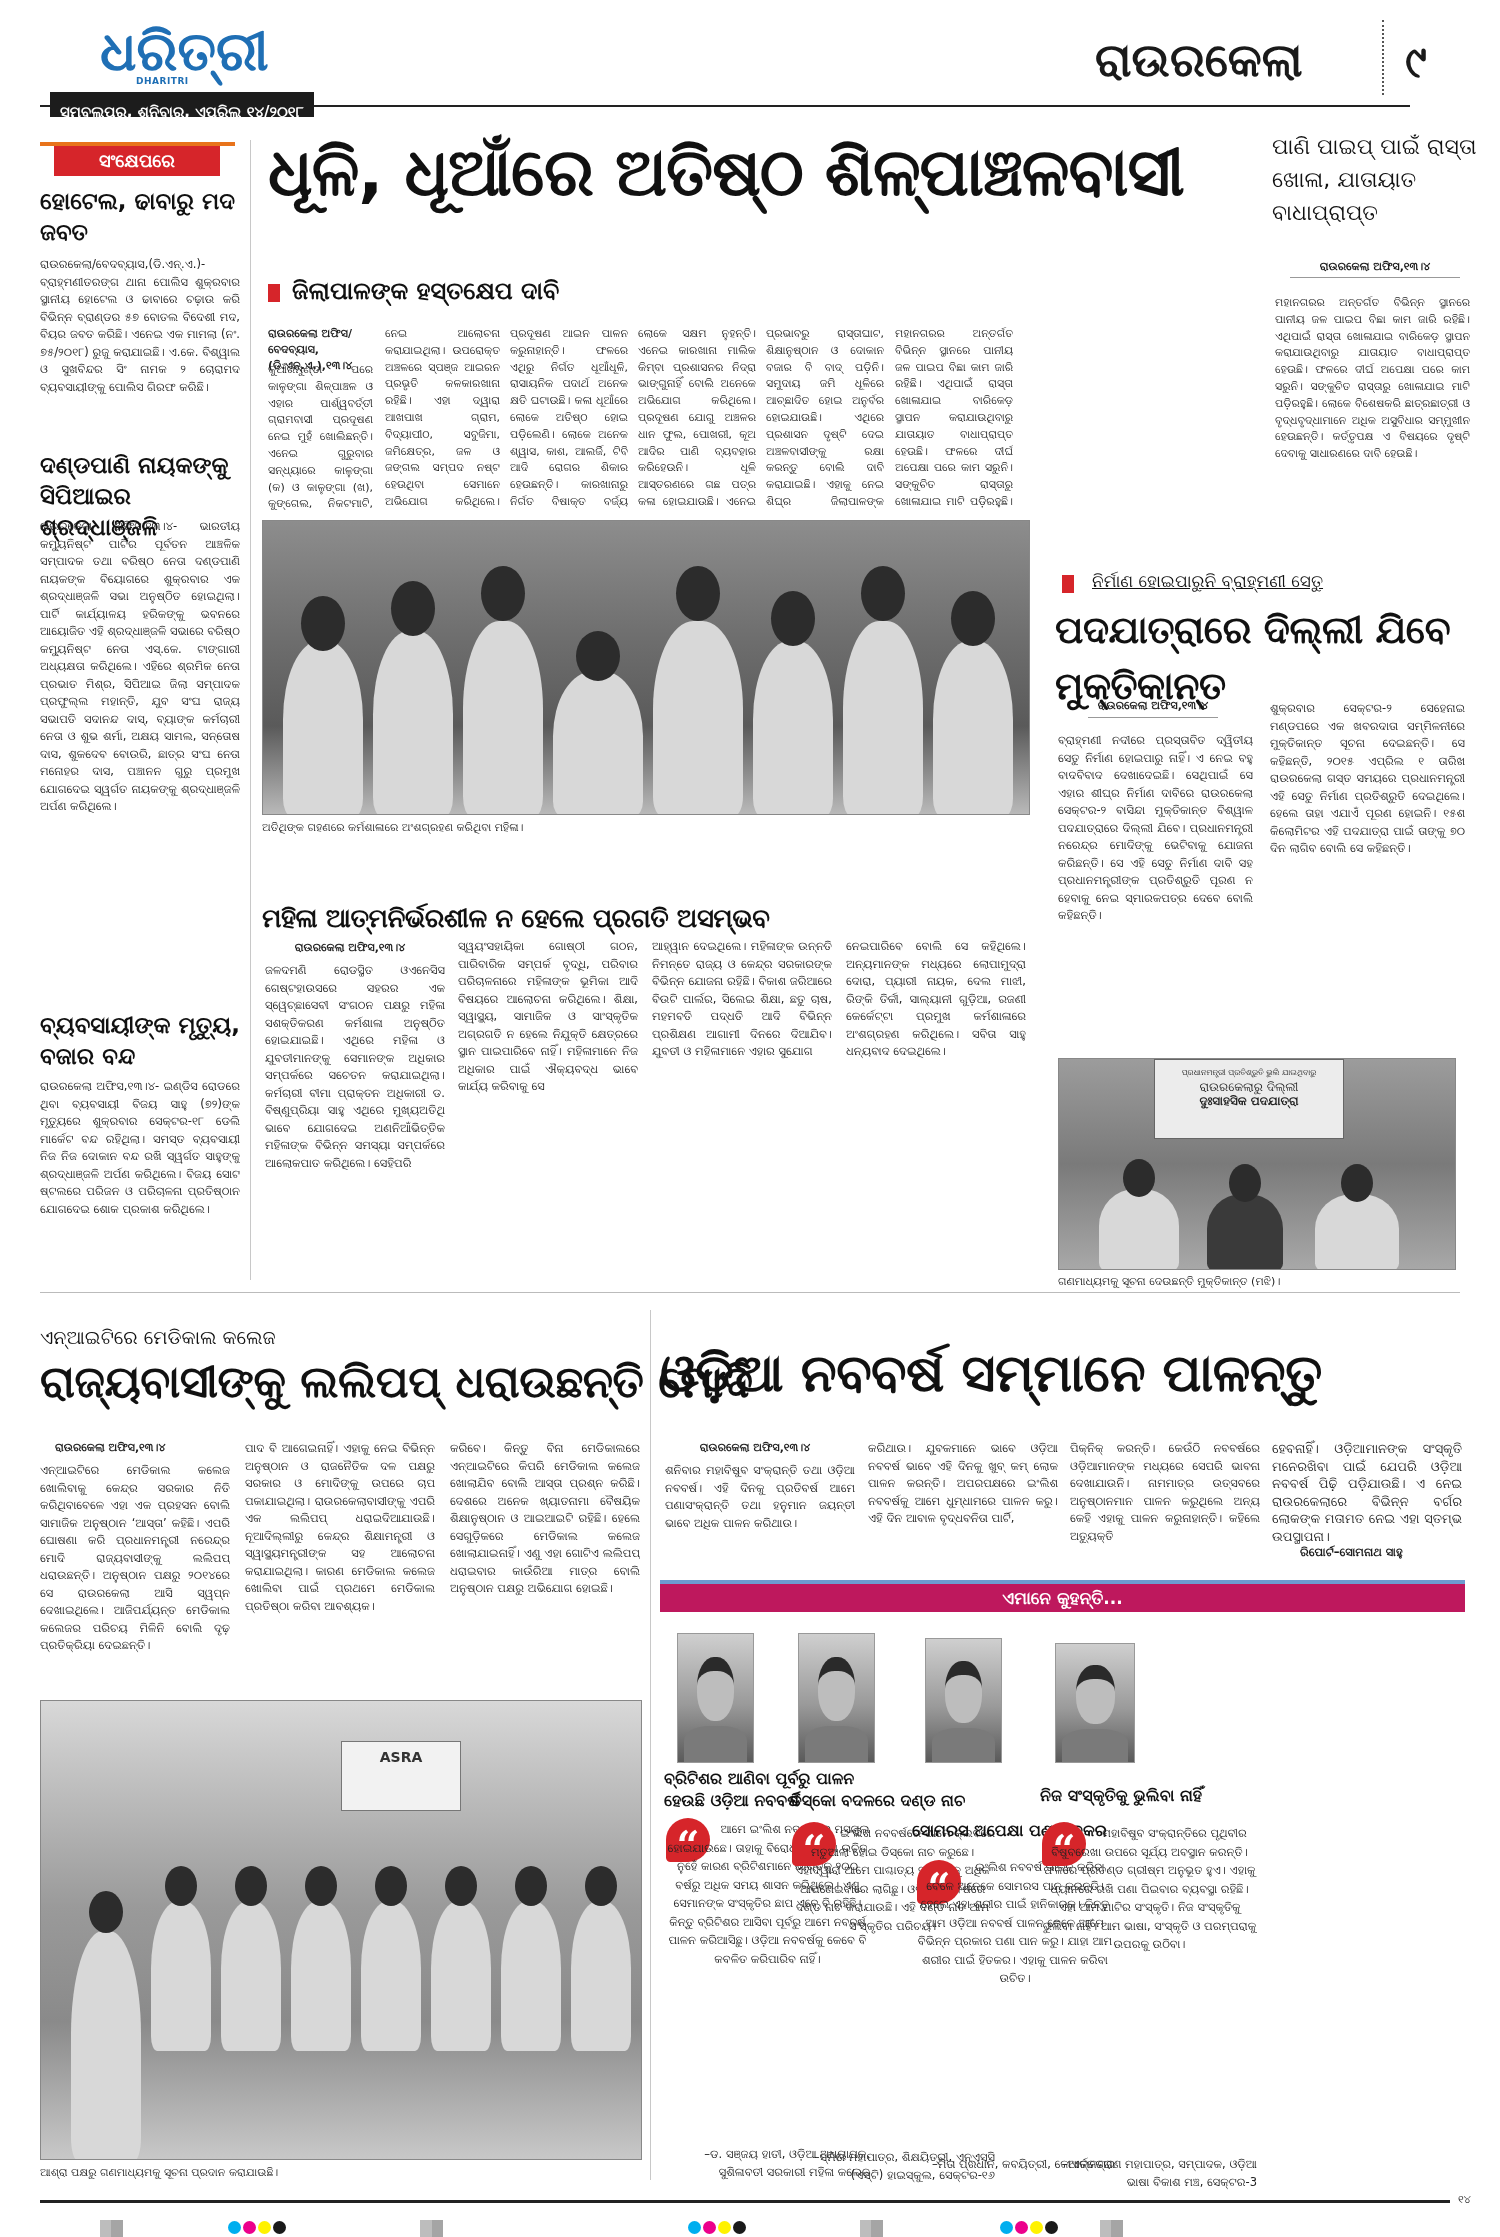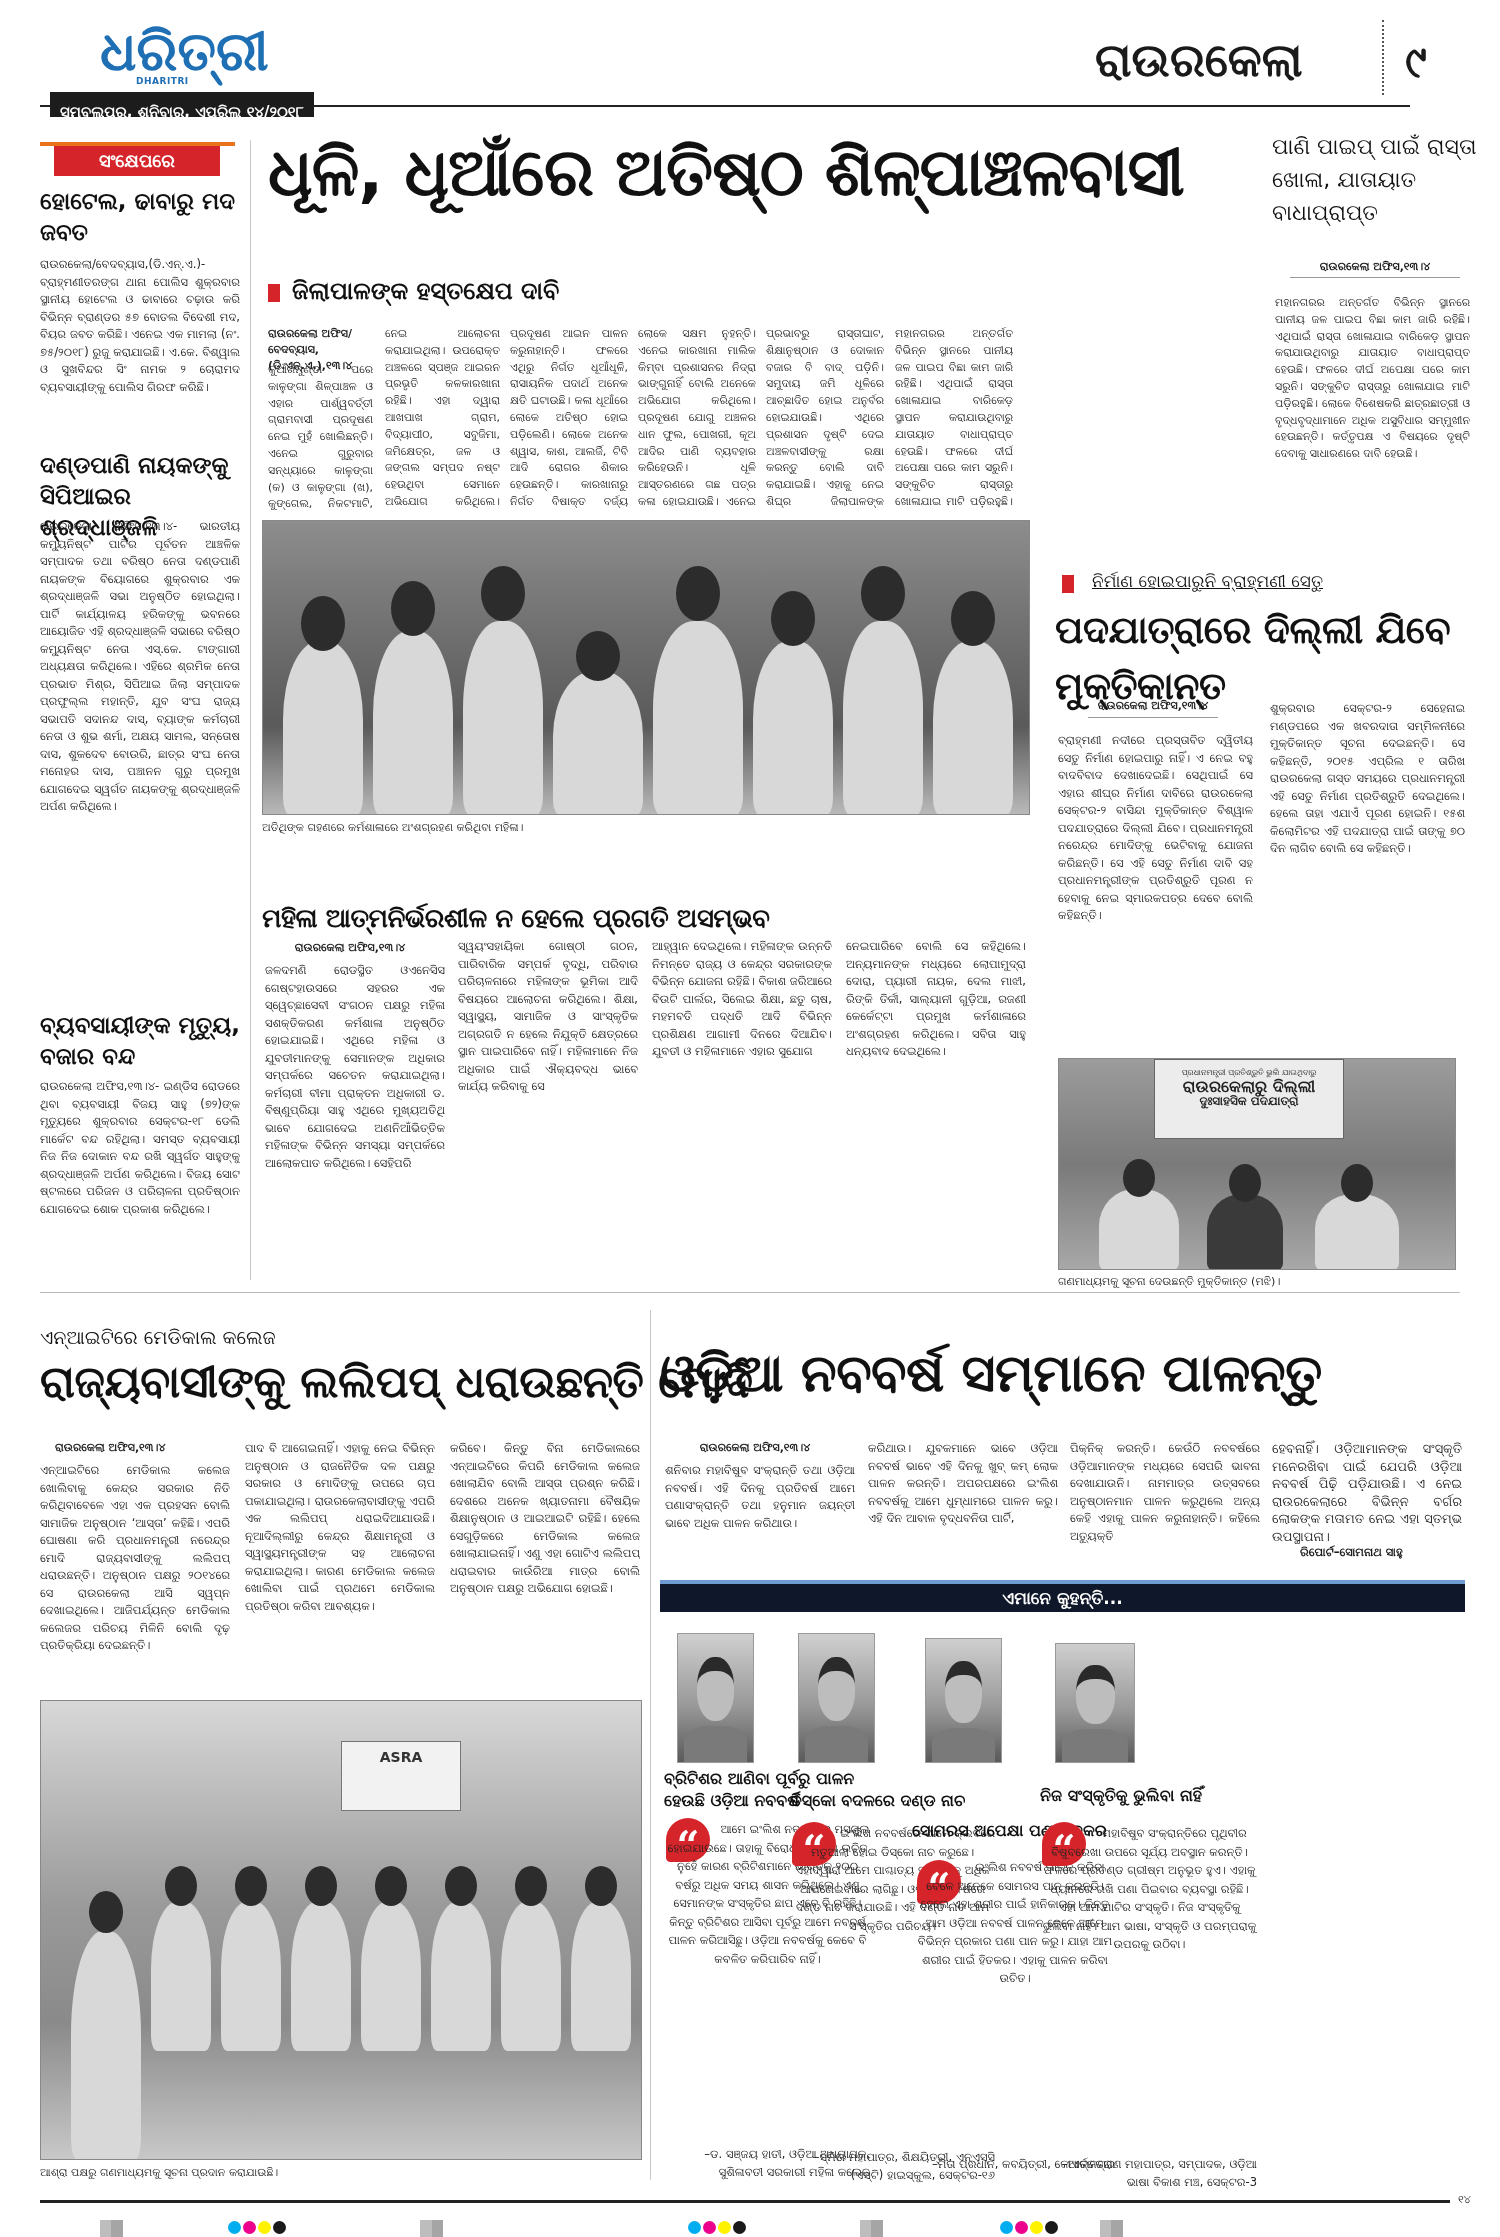--- a/index.html
+++ b/index.html
@@ -32,21 +32,21 @@
   .side-head { left: 1272px; top: 130px; width: 210px; font-size: 22px; line-height: 33px; color: #111; }
   .side-dateline { left: 1290px; top: 260px; width: 170px; border-bottom: 1px solid #999; font-size: 11px; font-weight: bold; text-align: center; padding-bottom: 4px; }
 
   
   .photo { background: linear-gradient(180deg, #8d8d8d 0%, #6e6e6e 40%, #5a5a5a 70%, #b9b9b9 100%); border: 1px solid #888; overflow: hidden; padding-left: 24px; }
   .photo .fig { position: absolute; border-radius: 45% 45% 10% 10%; background: #d8d8d8; }
   .photo .head { position: absolute; border-radius: 50%; background: #2c2c2c; }
   .caption { font-size: 11px; line-height: 16px; color: #222; }
 
   .h2 { font-weight: bold; color: #111; letter-spacing: -0.5px; }
-  .blue-bar { left: 660px; top: 1580px; width: 805px; height: 32px; background: #0f172a; border-top: 4px solid #6e9bd0; color: #fff; font-size: 17px; font-weight: bold; text-align: center; line-height: 28px; }
+  .blue-bar { left: 660px; top: 1580px; width: 805px; height: 32px; background: #be185d; border-top: 4px solid #6e9bd0; color: #fff; font-size: 17px; font-weight: bold; text-align: center; line-height: 28px; }
   .portrait { background: linear-gradient(180deg, #cfcfcf 0%, #9a9a9a 55%, #5a5a5a 100%); border: 1px solid #999; overflow: hidden; }
   .portrait .face { position: absolute; left: 25%; top: 18%; width: 50%; height: 50%; border-radius: 45%; background: #bdbdbd; border-top: 14px solid #2a2a2a; }
   .portrait .body { position: absolute; left: 8%; bottom: 0; width: 84%; height: 28%; border-radius: 40% 40% 0 0; background: #7a7a7a; }
   .quote-head { font-size: 16px; font-weight: bold; line-height: 22px; color: #111; }
   .quote-mark { width: 44px; height: 44px; border-radius: 50% 50% 50% 10%; background: #d6252a; color: #fff; font-size: 40px; font-weight: bold; line-height: 54px; text-align: center; font-family: "DejaVu Serif", serif; }
   .quote-body { font-size: 11.5px; line-height: 18.5px; color: #222; text-align: center; }
   .quote-sig { font-size: 11.5px; line-height: 18px; color: #222; text-align: right; }
 
   .rule-bottom { left: 40px; top: 2200px; width: 1410px; height: 3px; background: #222; }
   .folio { left: 1458px; top: 2193px; font-size: 11px; color: #333; }
@@ -119,21 +119,21 @@
 <div class="abs kicker-sq" style="left:1062px; top:575px;"></div>
 <div class="abs kicker" style="left:1092px; top:566px; font-size:17px; font-weight:normal;text-decoration:underline;">ନିର୍ମାଣ ହୋଇପାରୁନି ବ୍ରାହ୍ମଣୀ ସେତୁ</div>
 <div class="abs h2" style="left:1055px; top:602px; font-size:38px; line-height:56px;">ପଦଯାତ୍ରାରେ ଦିଲ୍ଲୀ ଯିବେ ମୁକ୍ତିକାନ୍ତ</div>
 <div class="abs dateline-small" style="left:1088px; top:698px; width:130px; border-bottom:1px solid #999; text-align:center; padding-bottom:3px;">ରାଉରକେଲା ଅଫିସ,୧୩।୪</div>
 <div class="abs body-col" style="left:1058px; top:732px; width:195px; height:320px; font-size:11.5px; line-height:17.5px;">ବ୍ରାହ୍ମଣୀ ନଦୀରେ ପ୍ରସ୍ତାବିତ ଦ୍ୱିତୀୟ ସେତୁ ନିର୍ମାଣ ହୋଇପାରୁ ନାହିଁ। ଏ ନେଇ ବହୁ ବାଦବିବାଦ ଦେଖାଦେଇଛି। ସେଥିପାଇଁ ସେ ଏହାର ଶୀଘ୍ର ନିର୍ମାଣ ଦାବିରେ ରାଉରକେଲା ସେକ୍ଟର-୨ ବାସିନ୍ଦା ମୁକ୍ତିକାନ୍ତ ବିଶ୍ୱାଳ ପଦଯାତ୍ରାରେ ଦିଲ୍ଲୀ ଯିବେ। ପ୍ରଧାନମନ୍ତ୍ରୀ ନରେନ୍ଦ୍ର ମୋଦିଙ୍କୁ ଭେଟିବାକୁ ଯୋଜନା କରିଛନ୍ତି। ସେ ଏହି ସେତୁ ନିର୍ମାଣ ଦାବି ସହ ପ୍ରଧାନମନ୍ତ୍ରୀଙ୍କ ପ୍ରତିଶ୍ରୁତି ପୂରଣ ନ ହେବାକୁ ନେଇ ସ୍ମାରକପତ୍ର ଦେବେ ବୋଲି କହିଛନ୍ତି।</div>
 <div class="abs body-col" style="left:1270px; top:700px; width:195px; height:352px; font-size:11.5px; line-height:17.5px;">ଶୁକ୍ରବାର ସେକ୍ଟର-୨ ସେହେନାଇ ମଣ୍ଡପରେ ଏକ ଖବରଦାତା ସମ୍ମିଳନୀରେ ମୁକ୍ତିକାନ୍ତ ସୂଚନା ଦେଇଛନ୍ତି। ସେ କହିଛନ୍ତି, ୨୦୧୫ ଏପ୍ରିଲ ୧ ତାରିଖ ରାଉରକେଲା ଗସ୍ତ ସମୟରେ ପ୍ରଧାନମନ୍ତ୍ରୀ ଏହି ସେତୁ ନିର୍ମାଣ ପ୍ରତିଶ୍ରୁତି ଦେଇଥିଲେ। ହେଲେ ତାହା ଏଯାଏଁ ପୂରଣ ହୋଇନି। ୧୫ଶ କିଲୋମିଟର ଏହି ପଦଯାତ୍ରା ପାଇଁ ତାଙ୍କୁ ୭୦ ଦିନ ଲାଗିବ ବୋଲି ସେ କହିଛନ୍ତି।</div>
 
 <div class="abs photo" style="left:1058px; top:1058px; width:398px; height:212px; background:linear-gradient(180deg,#9c9c9c 0%,#7a7a7a 50%,#a8a8a8 100%);">
   <div style="position:absolute; left:95px; top:0; width:190px; height:80px; background:#ececec; border:1px solid #666; font-size:8px; line-height:14px; text-align:center; padding-top:6px; color:#222;">
     <div>ପ୍ରଧାନମନ୍ତ୍ରୀ ପ୍ରତିଶ୍ରୁତି ଭୁଲି ଯାଇଥିବାରୁ</div>
-    <div style="font-size:16px; font-weight:bold;">ରାଉରକେଲାରୁ ଦିଲ୍ଲୀ</div>
+    <div style="font-size:12px; font-weight:normal;">ରାଉରକେଲାରୁ ଦିଲ୍ଲୀ</div>
     <div style="font-size:12px; font-weight:bold;">ଦୁଃସାହସିକ ପଦଯାତ୍ରା</div>
   </div>
   <div class="fig" style="left:40px; top:130px; width:80px; height:82px;"></div>
   <div class="head" style="left:64px; top:100px; width:32px; height:38px;"></div>
   <div class="fig" style="left:148px; top:135px; width:76px; height:77px; background:#3a3a3a;"></div>
   <div class="head" style="left:170px; top:105px; width:32px; height:38px;"></div>
   <div class="fig" style="left:256px; top:135px; width:84px; height:77px;"></div>
   <div class="head" style="left:282px; top:105px; width:32px; height:38px;"></div>
 </div>
 <div class="abs caption" style="left:1058px; top:1274px;">ଗଣମାଧ୍ୟମକୁ ସୂଚନା ଦେଉଛନ୍ତି ମୁକ୍ତିକାନ୍ତ (ମଝି)।</div>

